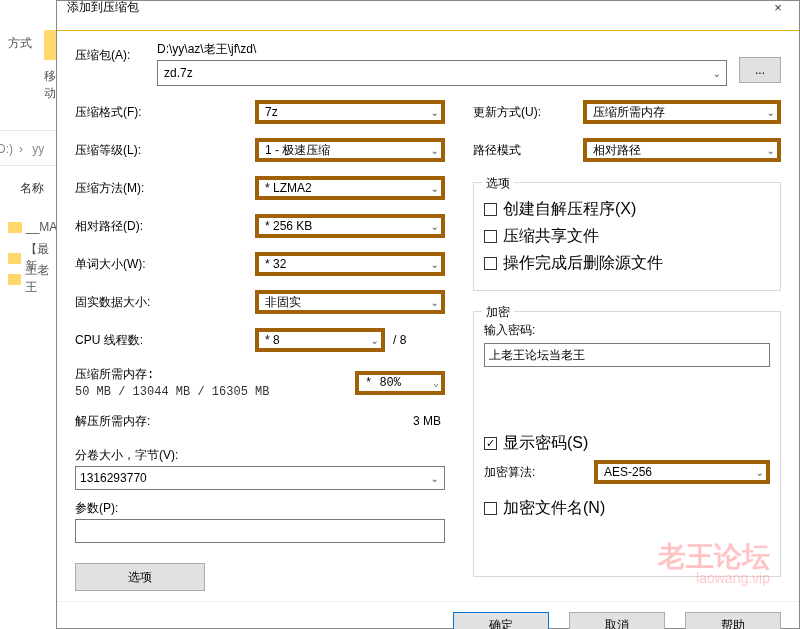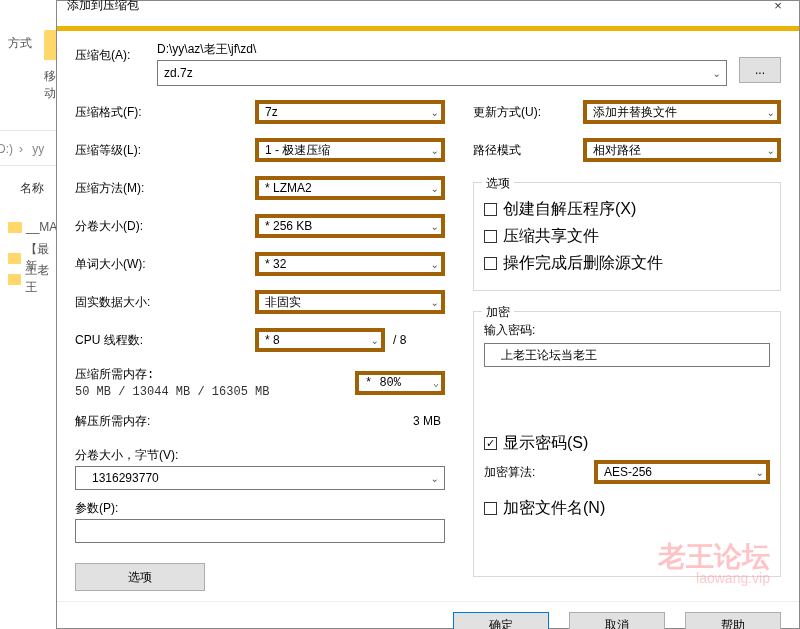--- a/index.html
+++ b/index.html
@@ -47,21 +47,21 @@
       border: 1px solid #888;
       display: flex;
       flex-direction: column;
     }
     .titlebar {
       height: 30px;
       display: flex;
       align-items: center;
       justify-content: space-between;
       padding: 0 8px 16px 10px;
-      border-bottom: 5px solid #eab308;
+      border-bottom: 1px solid #eab308;
     }
     .titlebar-text { font-size: 12px; }
     .close-btn {
       width: 26px; height: 26px;
       display: flex; align-items: center; justify-content: center;
       font-size: 13px; color: #333;
       cursor: pointer;
     }
     .dialog-body {
       flex: 1;
@@ -111,21 +111,21 @@
       align-items: center;
       margin-bottom: 14px;
       min-height: 24px;
     }
     .form-row .flbl { width: 180px; font-size: 12px; }
     .form-row .fctrl { flex: 1; }
     select, input[type="text"] {
       width: 100%; height: 24px;
       border: 1px solid #7a7a7a;
       background: #fff;
-      padding: 0 16px;
+      padding: 0 4px;
       font-size: 12px;
       font-family: inherit;
     }
     .select-wrap { position: relative; width: 100%; }
     .select-display {
       width: 100%; height: 24px;
       border: 4px solid #a16207;
       background: #fff;
       padding: 0 20px 0 6px;
       font-size: 12px;
@@ -281,21 +281,21 @@
 
         <div class="form-row">
           <div class="flbl">压缩方法(M):</div>
           <div class="fctrl select-wrap">
             <div class="select-display">* LZMA2</div>
             <span class="combo-chev">⌄</span>
           </div>
         </div>
 
         <div class="form-row">
-          <div class="flbl">分卷大小(D):</div>
+          <div class="flbl">相对路径(D):</div>
           <div class="fctrl select-wrap">
             <div class="select-display">* 256 KB</div>
             <span class="combo-chev">⌄</span>
           </div>
         </div>
 
         <div class="form-row">
           <div class="flbl">单词大小(W):</div>
           <div class="fctrl select-wrap">
             <div class="select-display">* 32</div>
@@ -352,21 +352,21 @@
         <div class="options-btn">
           <span>选项</span>
         </div>
       </div>
 
       <div class="col">
 
         <div class="form-row">
           <div class="flbl" style="width:110px">更新方式(U):</div>
           <div class="fctrl select-wrap">
-            <div class="select-display">添加并替换文件</div>
+            <div class="select-display">压缩所需内存</div>
             <span class="combo-chev">⌄</span>
           </div>
         </div>
 
         <div class="form-row">
           <div class="flbl" style="width:110px">路径模式</div>
           <div class="fctrl select-wrap">
             <div class="select-display">相对路径</div>
             <span class="combo-chev">⌄</span>
           </div>

